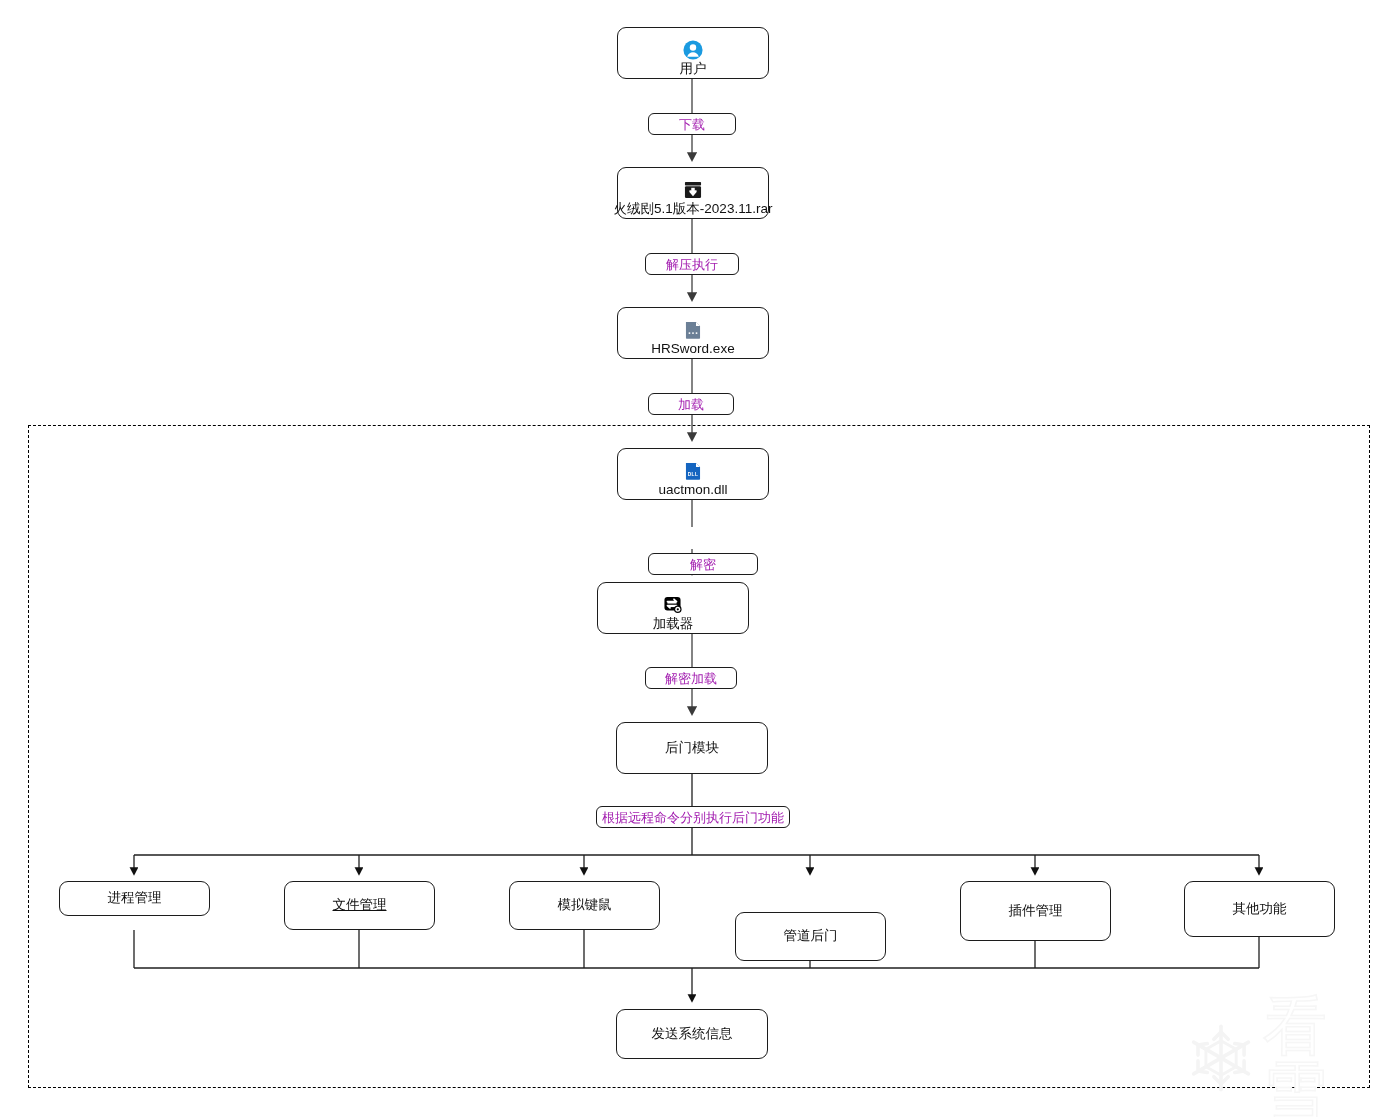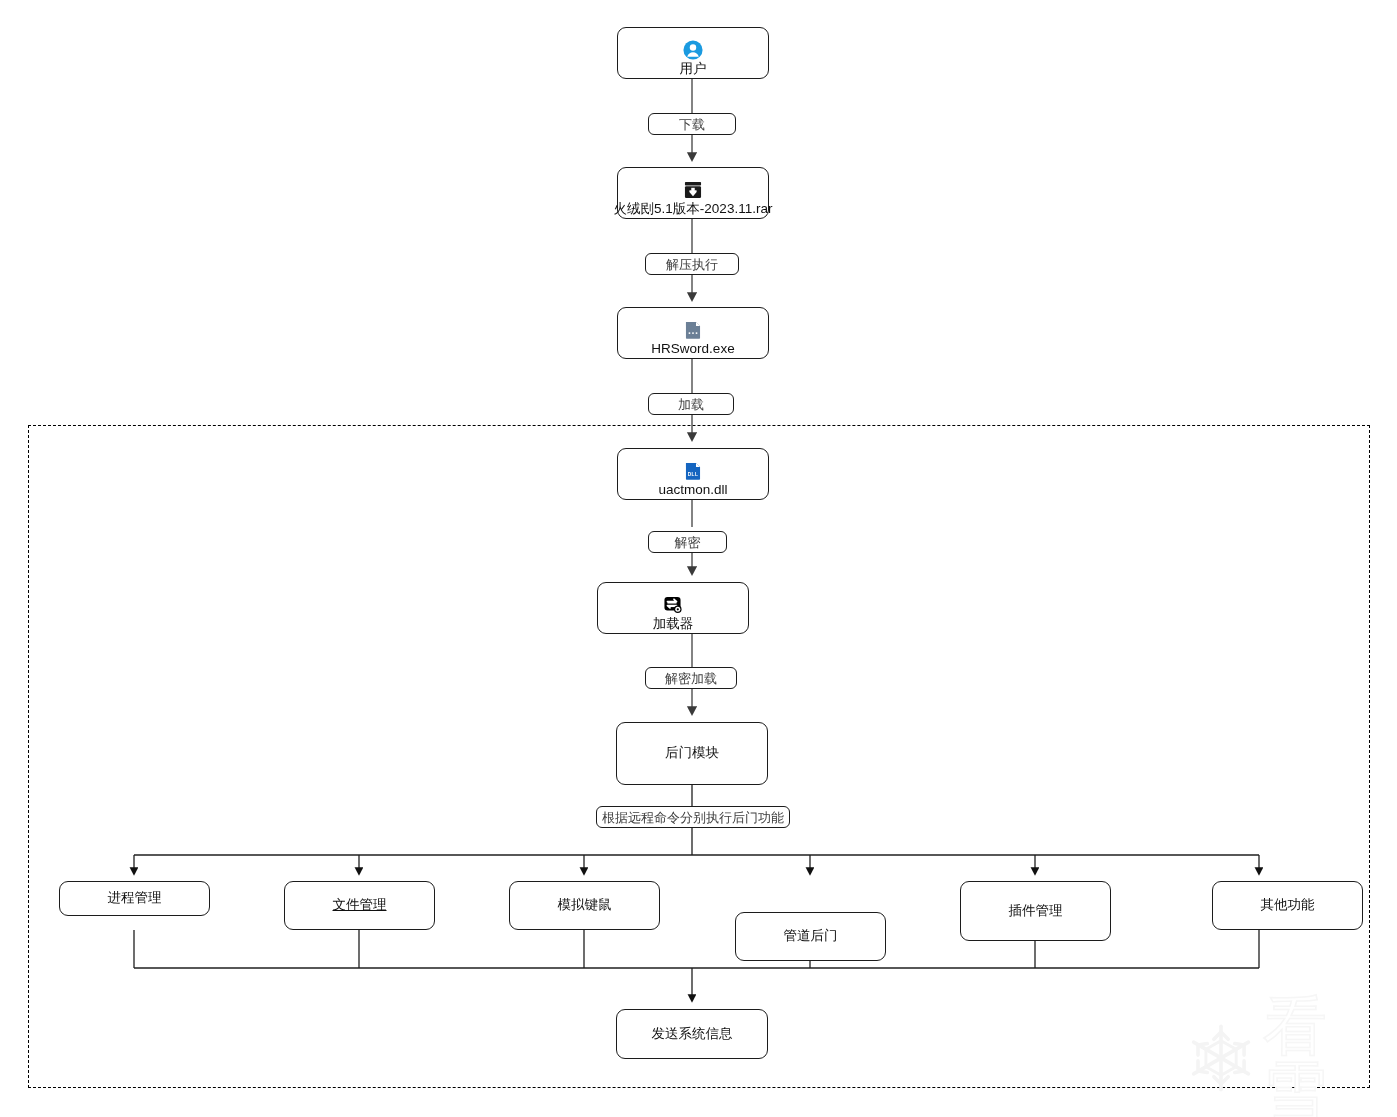--- a/index.html
+++ b/index.html
@@ -84,21 +84,21 @@
   .node.with-icon { padding-top: 12px; }
   .node .ico { display: block; margin-bottom: 1px; }
 
   
   .edge-label {
     position: absolute;
     box-sizing: border-box;
     border: 1.2px solid #1c1c1c;
     border-radius: 6px;
     background: #ffffff;
-    color: #404040;
+    color: #a21caf;
     font-size: 13px;
     line-height: 1;
     display: flex;
     align-items: center;
     justify-content: center;
     white-space: nowrap;
     padding: 0 8px;
     height: 22px;
   }
 
@@ -235,42 +235,42 @@
 
   <div class="node with-icon" style="left:617px; top:448px; width:152px; height:52px;">
     <svg class="ico" width="28" height="28" viewBox="0 0 40 40">
       <path d="M6 4 h20 l8 8 v24 a1.5 1.5 0 0 1 -1.5 1.5 h-25 a1.5 1.5 0 0 1 -1.5 -1.5 z" fill="#1565c0"></path>
       <path d="M26 4 v8 h8 z" fill="#ffffff"></path>
       <text x="20" y="29" font-size="9.5" font-family="'Liberation Sans', sans-serif" font-weight="bold" fill="#ffffff" text-anchor="middle" letter-spacing="0.8">DLL</text>
     </svg>
     <span class="node-label">uactmon.dll</span>
   </div>
 
-  <div class="edge-label" style="left:648px; top:531px; width:79px;">
+  <div class="edge-label" style="left:648px; top:553px; width:110px;">
     <span>解密</span>
   </div>
 
   <div class="node with-icon" style="left:597px; top:582px; width:152px; height:52px;">
     <svg class="ico" width="30" height="30" viewBox="0 0 40 40">
       <rect x="3" y="4" width="32" height="27" rx="6" fill="#000000"></rect>
       <path d="M9 13 h18 l-5 -4.5 M27 21 h-18 l5 4.5" stroke="#ffffff" stroke-width="3.4" fill="none" stroke-linecap="round" stroke-linejoin="round"></path>
       <path d="M9 13 h18 v4 h-18 z" fill="#ffffff"></path>
       <path d="M11 20 h16 v4 h-16 z" fill="#ffffff"></path>
       <circle cx="29.5" cy="28.5" r="7.5" fill="#000000"></circle>
       <circle cx="29.5" cy="28.5" r="5" fill="#ffffff"></circle>
       <circle cx="29.5" cy="28.5" r="2.2" fill="#000000"></circle>
     </svg>
     <span class="node-label">加载器</span>
   </div>
 
   <div class="edge-label" style="left:645px; top:667px; width:92px;">
     <span>解密加载</span>
   </div>
 
-  <div class="node" style="left:616px; top:722px; width:152px; height:63px;">
+  <div class="node" style="left:616px; top:722px; width:152px; height:52px;">
     <span class="node-label">后门模块</span>
   </div>
 
   <div class="edge-label" style="left:596px; top:806px; width:194px;">
     <span>根据远程命令分别执行后门功能</span>
   </div>
 
   <div class="node fn-box" style="left:59px; top:881px; width:151px; height:35px;">
     <span class="node-label">进程管理</span>
   </div>
@@ -279,21 +279,21 @@
   </div>
   <div class="node fn-box" style="left:509px; top:881px; width:151px; height:49px;">
     <span class="node-label">模拟键鼠</span>
   </div>
   <div class="node fn-box" style="left:735px; top:912px; width:151px; height:49px;">
     <span class="node-label">管道后门</span>
   </div>
   <div class="node fn-box" style="left:960px; top:881px; width:151px; height:60px;">
     <span class="node-label">插件管理</span>
   </div>
-  <div class="node fn-box" style="left:1184px; top:881px; width:151px; height:49px;margin-left:28px;">
+  <div class="node fn-box" style="left:1184px; top:881px; width:151px; height:56px;">
     <span class="node-label">其他功能</span>
   </div>
 
   <div class="node" style="left:616px; top:1009px; width:152px; height:50px;">
     <span class="node-label">发送系统信息</span>
   </div>
 
 </div>
 
 </body></html>

